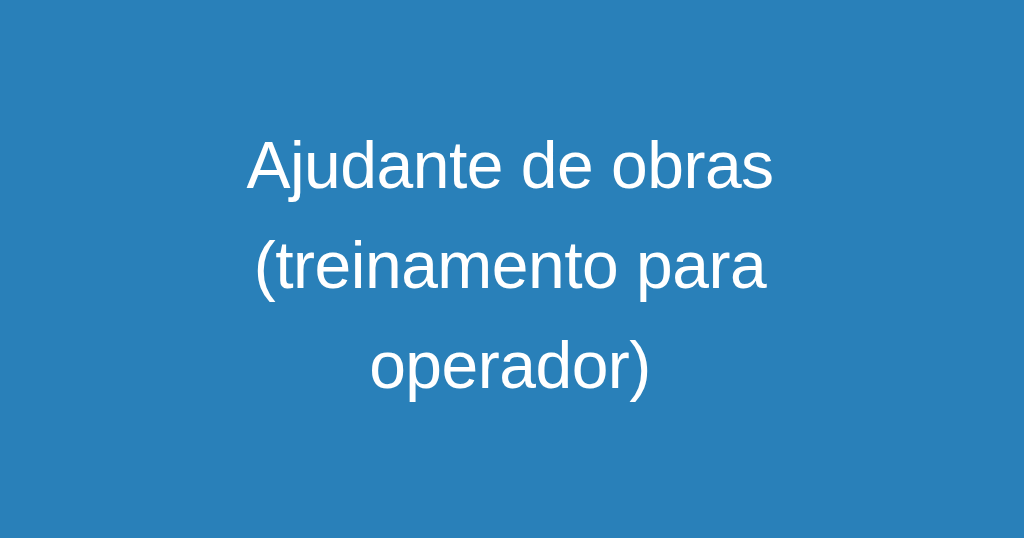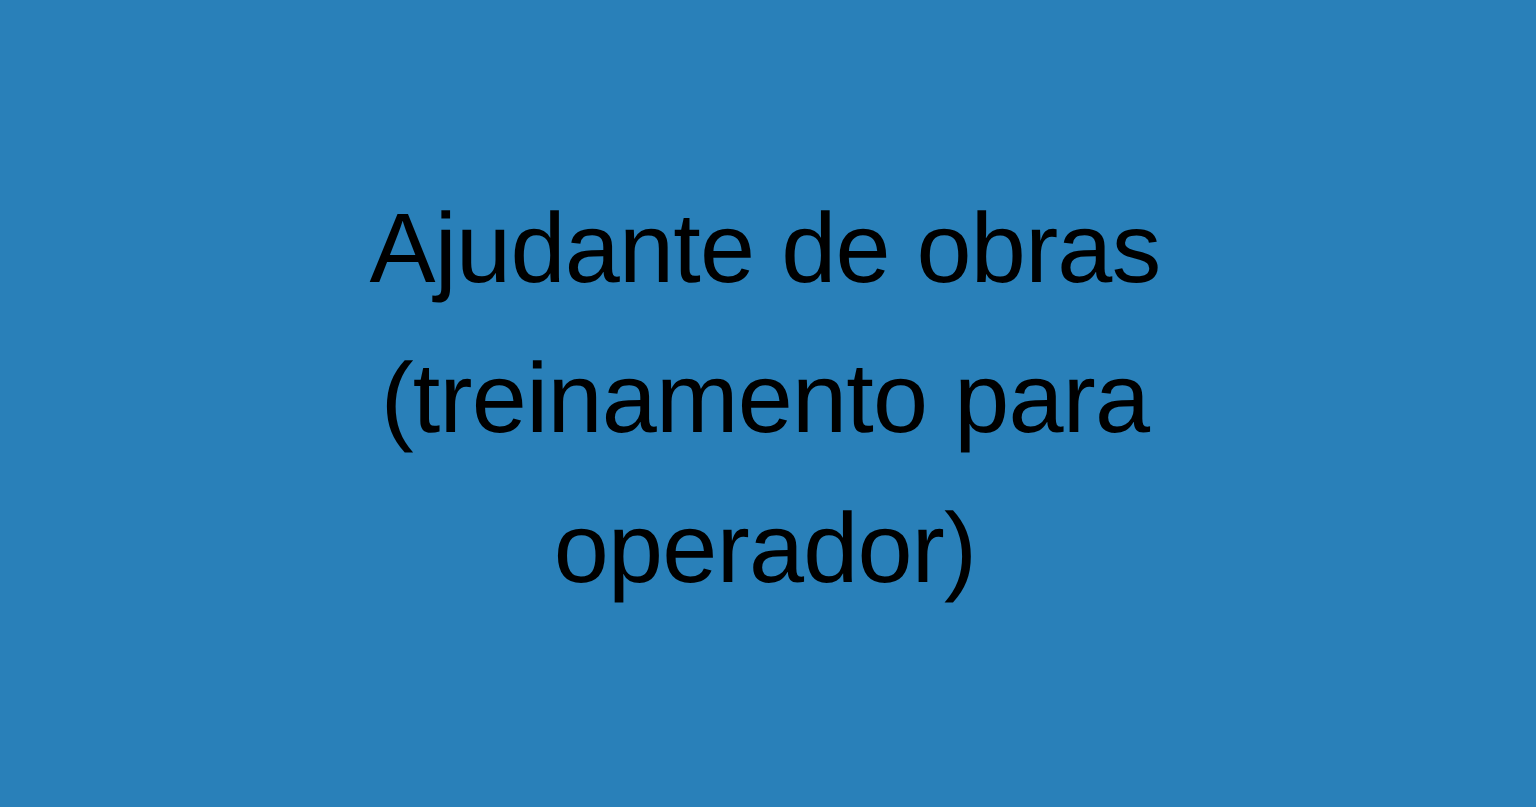--- a/index.html
+++ b/index.html
@@ -56,17 +56,17 @@
     white-space: normal;
   }
 </style>
 </head>
 <body>
 
 <div class="placeholder-card" style="background-color: rgb(41, 128, 185);">
 
   <div class="title-block">
 
-    <h1 class="title-text" style="color: #000000;">Ajudante de obras (treinamento para operador)</h1>
+    <h1 class="title-text" style="color: #ffffff;">Ajudante de obras (treinamento para operador)</h1>
 
   </div>
 
 </div>
 
 </body></html>

